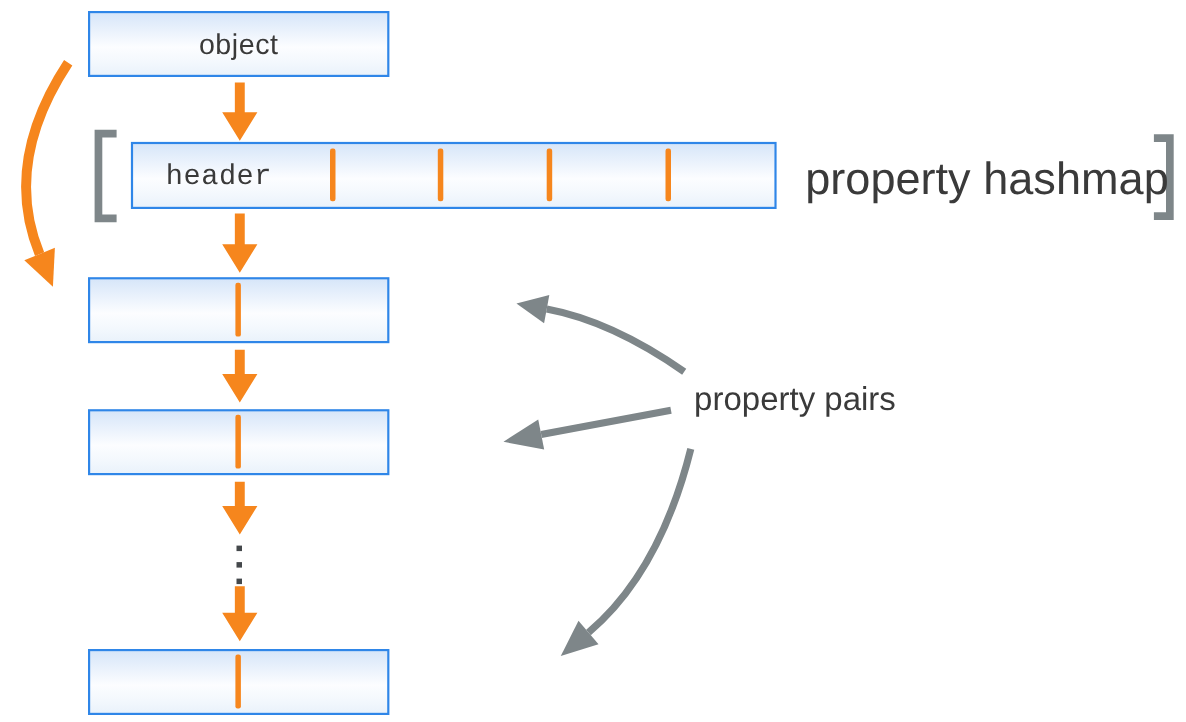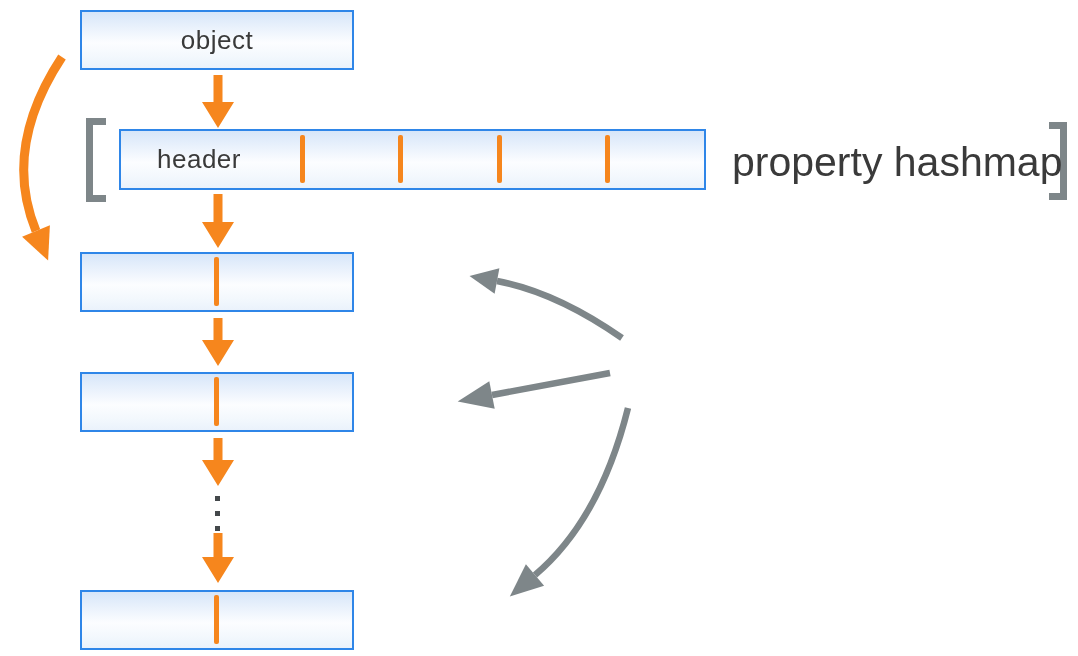--- a/index.html
+++ b/index.html
@@ -55,21 +55,21 @@
   .pair-box   { left: 80px;  width: 274px; height: 60px; }
   .box-label {
     font-size: 26px;
     letter-spacing: 0.5px;
     color: var(--text-dark);
   }
   .header-label-wrap {
     position: absolute;
     left: 0; top: 0;
     width: 156px; height: 100%;
-    display: flex; align-items: center; justify-content: center;
+    display: flex; align-items: center; justify-content: center; font-family: Liberation Mono, monospace;
   }
   .tick {
     position: absolute;
     top: 4px;
     width: 5px;
     height: 48px;
     border-radius: 2px;
     background: var(--accent-orange);
   }
   .divider {
@@ -149,14 +149,15 @@
     <i class="divider"></i>
   </div>
   <div class="box pair-box" style="top:590px">
     <i class="divider"></i>
   </div>
 
   <div class="dot" style="top:496px"></div>
   <div class="dot" style="top:511px"></div>
   <div class="dot" style="top:526px"></div>
 
+  <div class="caption pairs-caption">property pairs</div>
 
 </div>
 
 </body></html>

